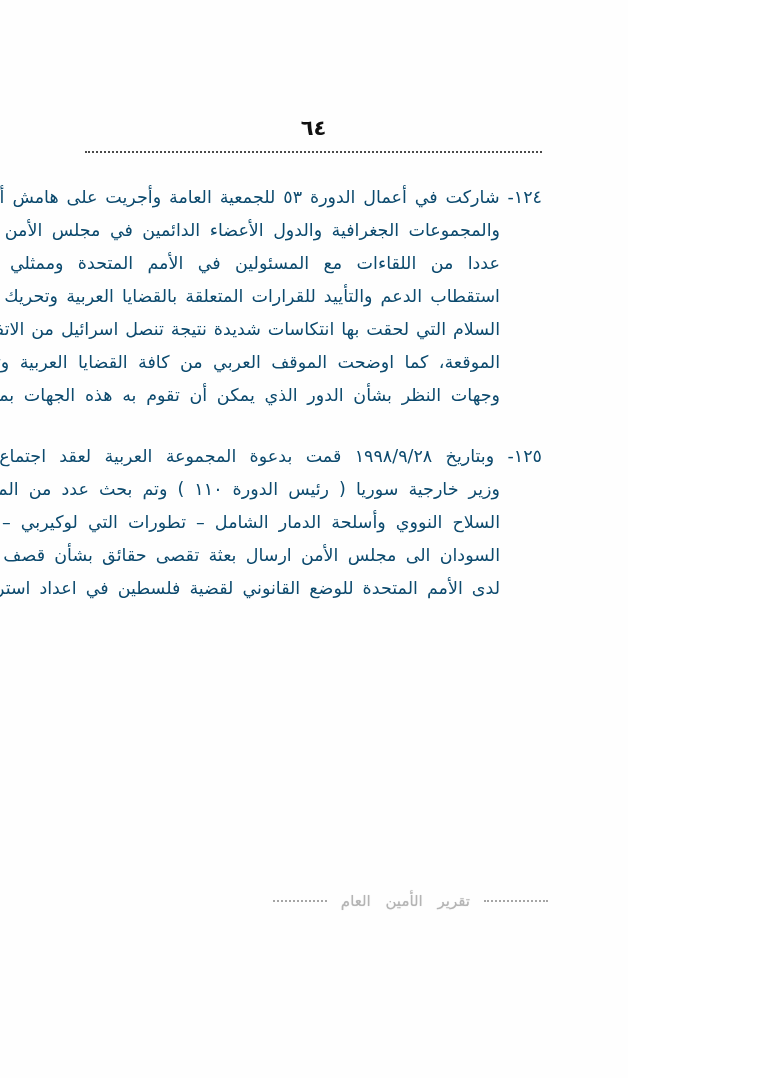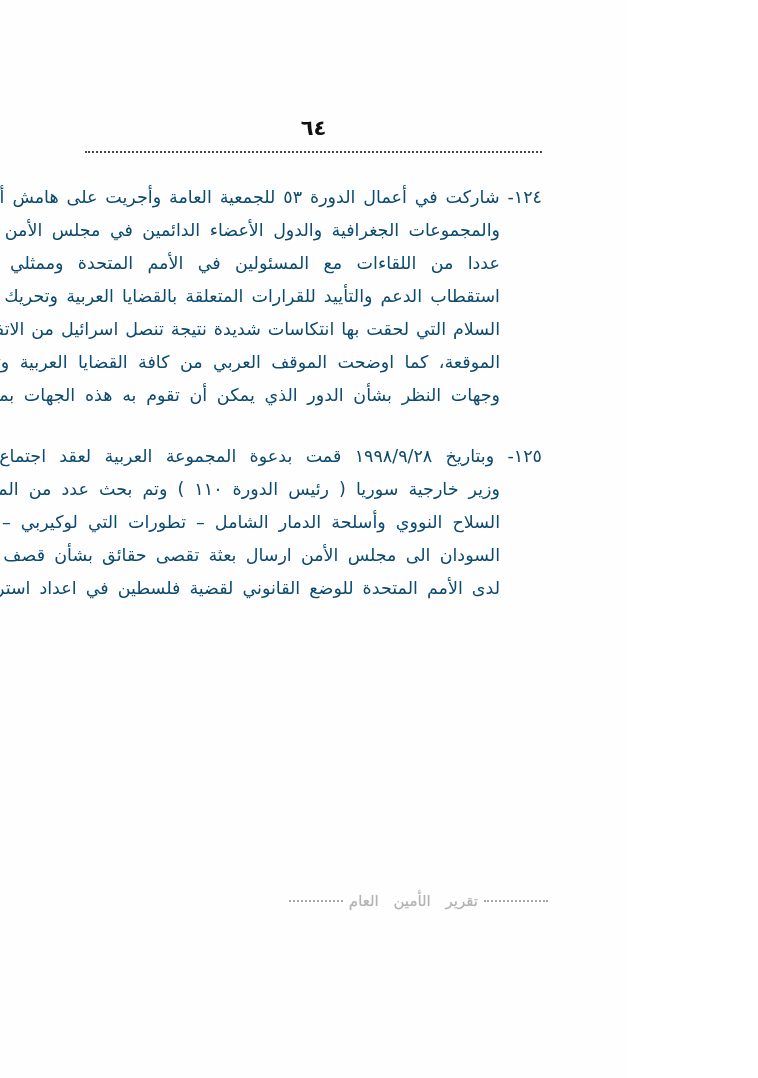--- a/index.html
+++ b/index.html
@@ -61,21 +61,21 @@
   .line.last {
     text-align-last: right;
   }
   .footer {
     position: absolute;
     top: 892px;
     right: 80px;
     display: flex;
     direction: rtl;
     align-items: center;
-    gap: 6px;
+    gap: 14px;
     color: #9d9d9d;
   }
   .footer-dash {
     border-top: 2px dotted #8f8f8f;
     height: 0;
     opacity: 0.8;
   }
   .footer-dash.right { width: 64px; }
   .footer-dash.left  { width: 54px; }
   .footer-stamp {

